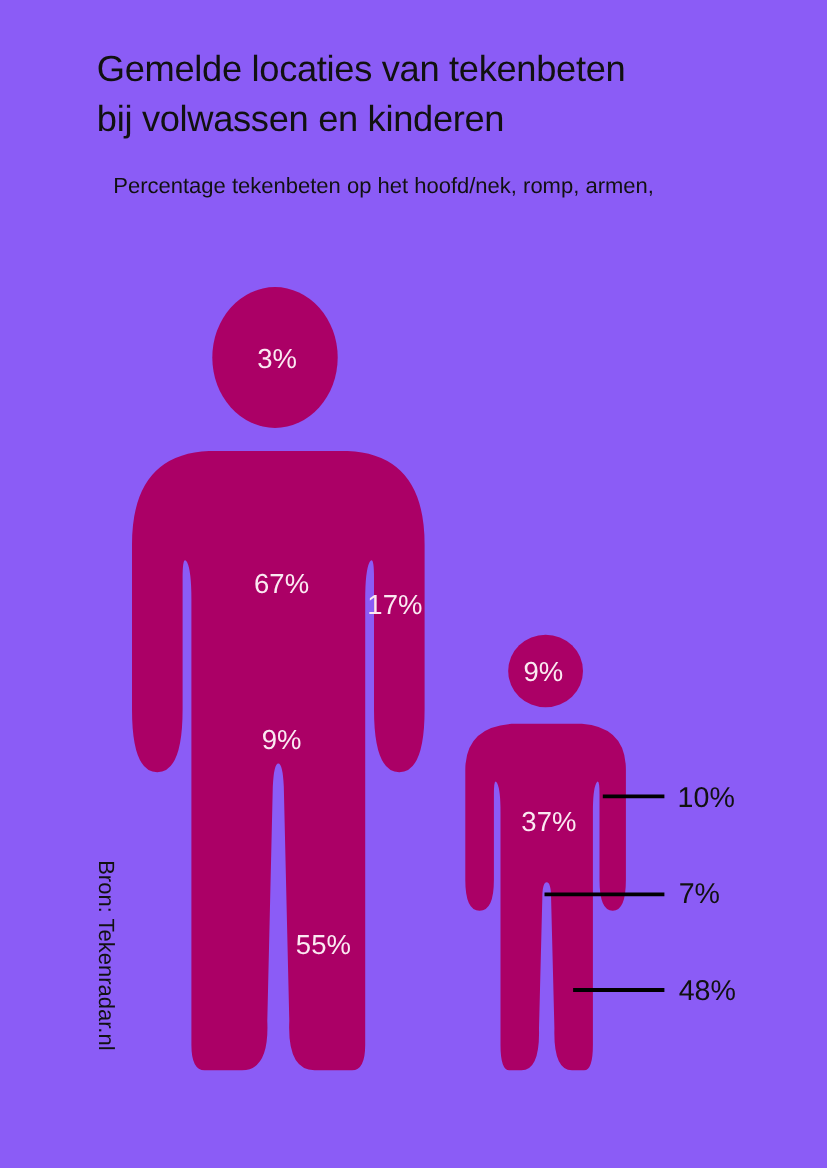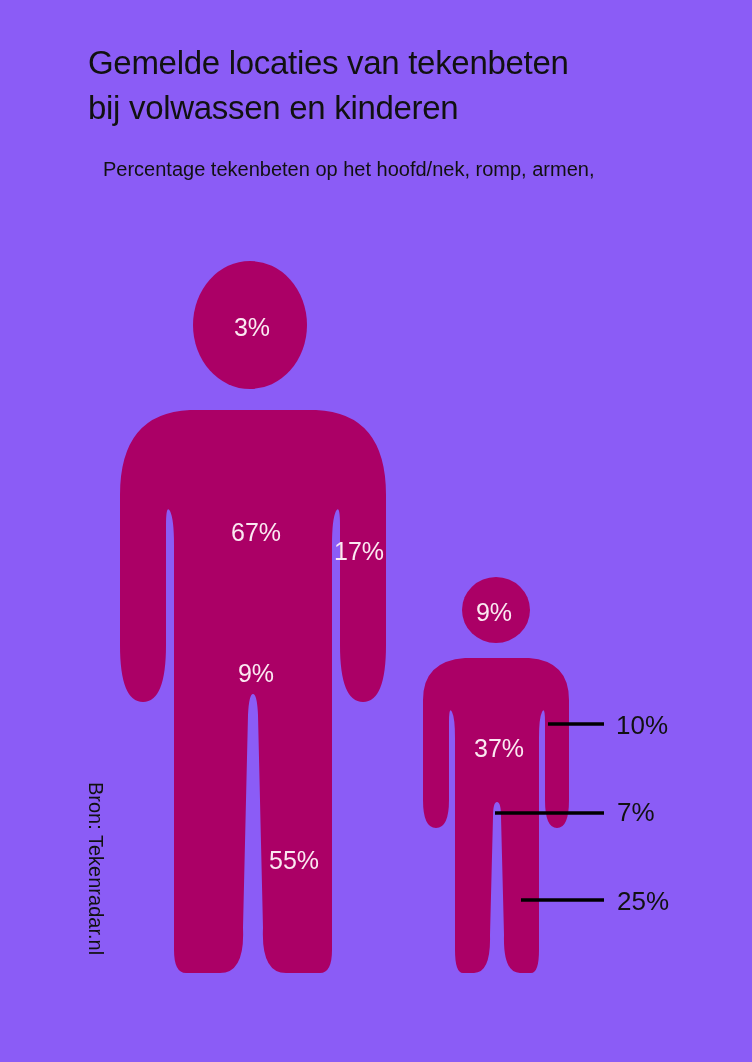--- a/index.html
+++ b/index.html
@@ -157,17 +157,17 @@
   <div class="fig-label" style="left:256px;top:532px">67%</div>
   <div class="fig-label" style="left:359px;top:551px">17%</div>
   <div class="fig-label" style="left:256px;top:673px">9%</div>
   <div class="fig-label" style="left:294px;top:860px">55%</div>
 
   <div class="fig-label" style="left:494px;top:612px">9%</div>
   <div class="fig-label" style="left:499px;top:748px">37%</div>
 
   <div class="callout-label" style="left:616px;top:725px">10%</div>
   <div class="callout-label" style="left:617px;top:812px">7%</div>
-  <div class="callout-label" style="left:617px;top:901px">25%</div>
+  <div class="callout-label" style="left:617px;top:901px">48%</div>
 
   <div class="source">Bron: Tekenradar.nl</div>
 
 </div>
 
 </body></html>

